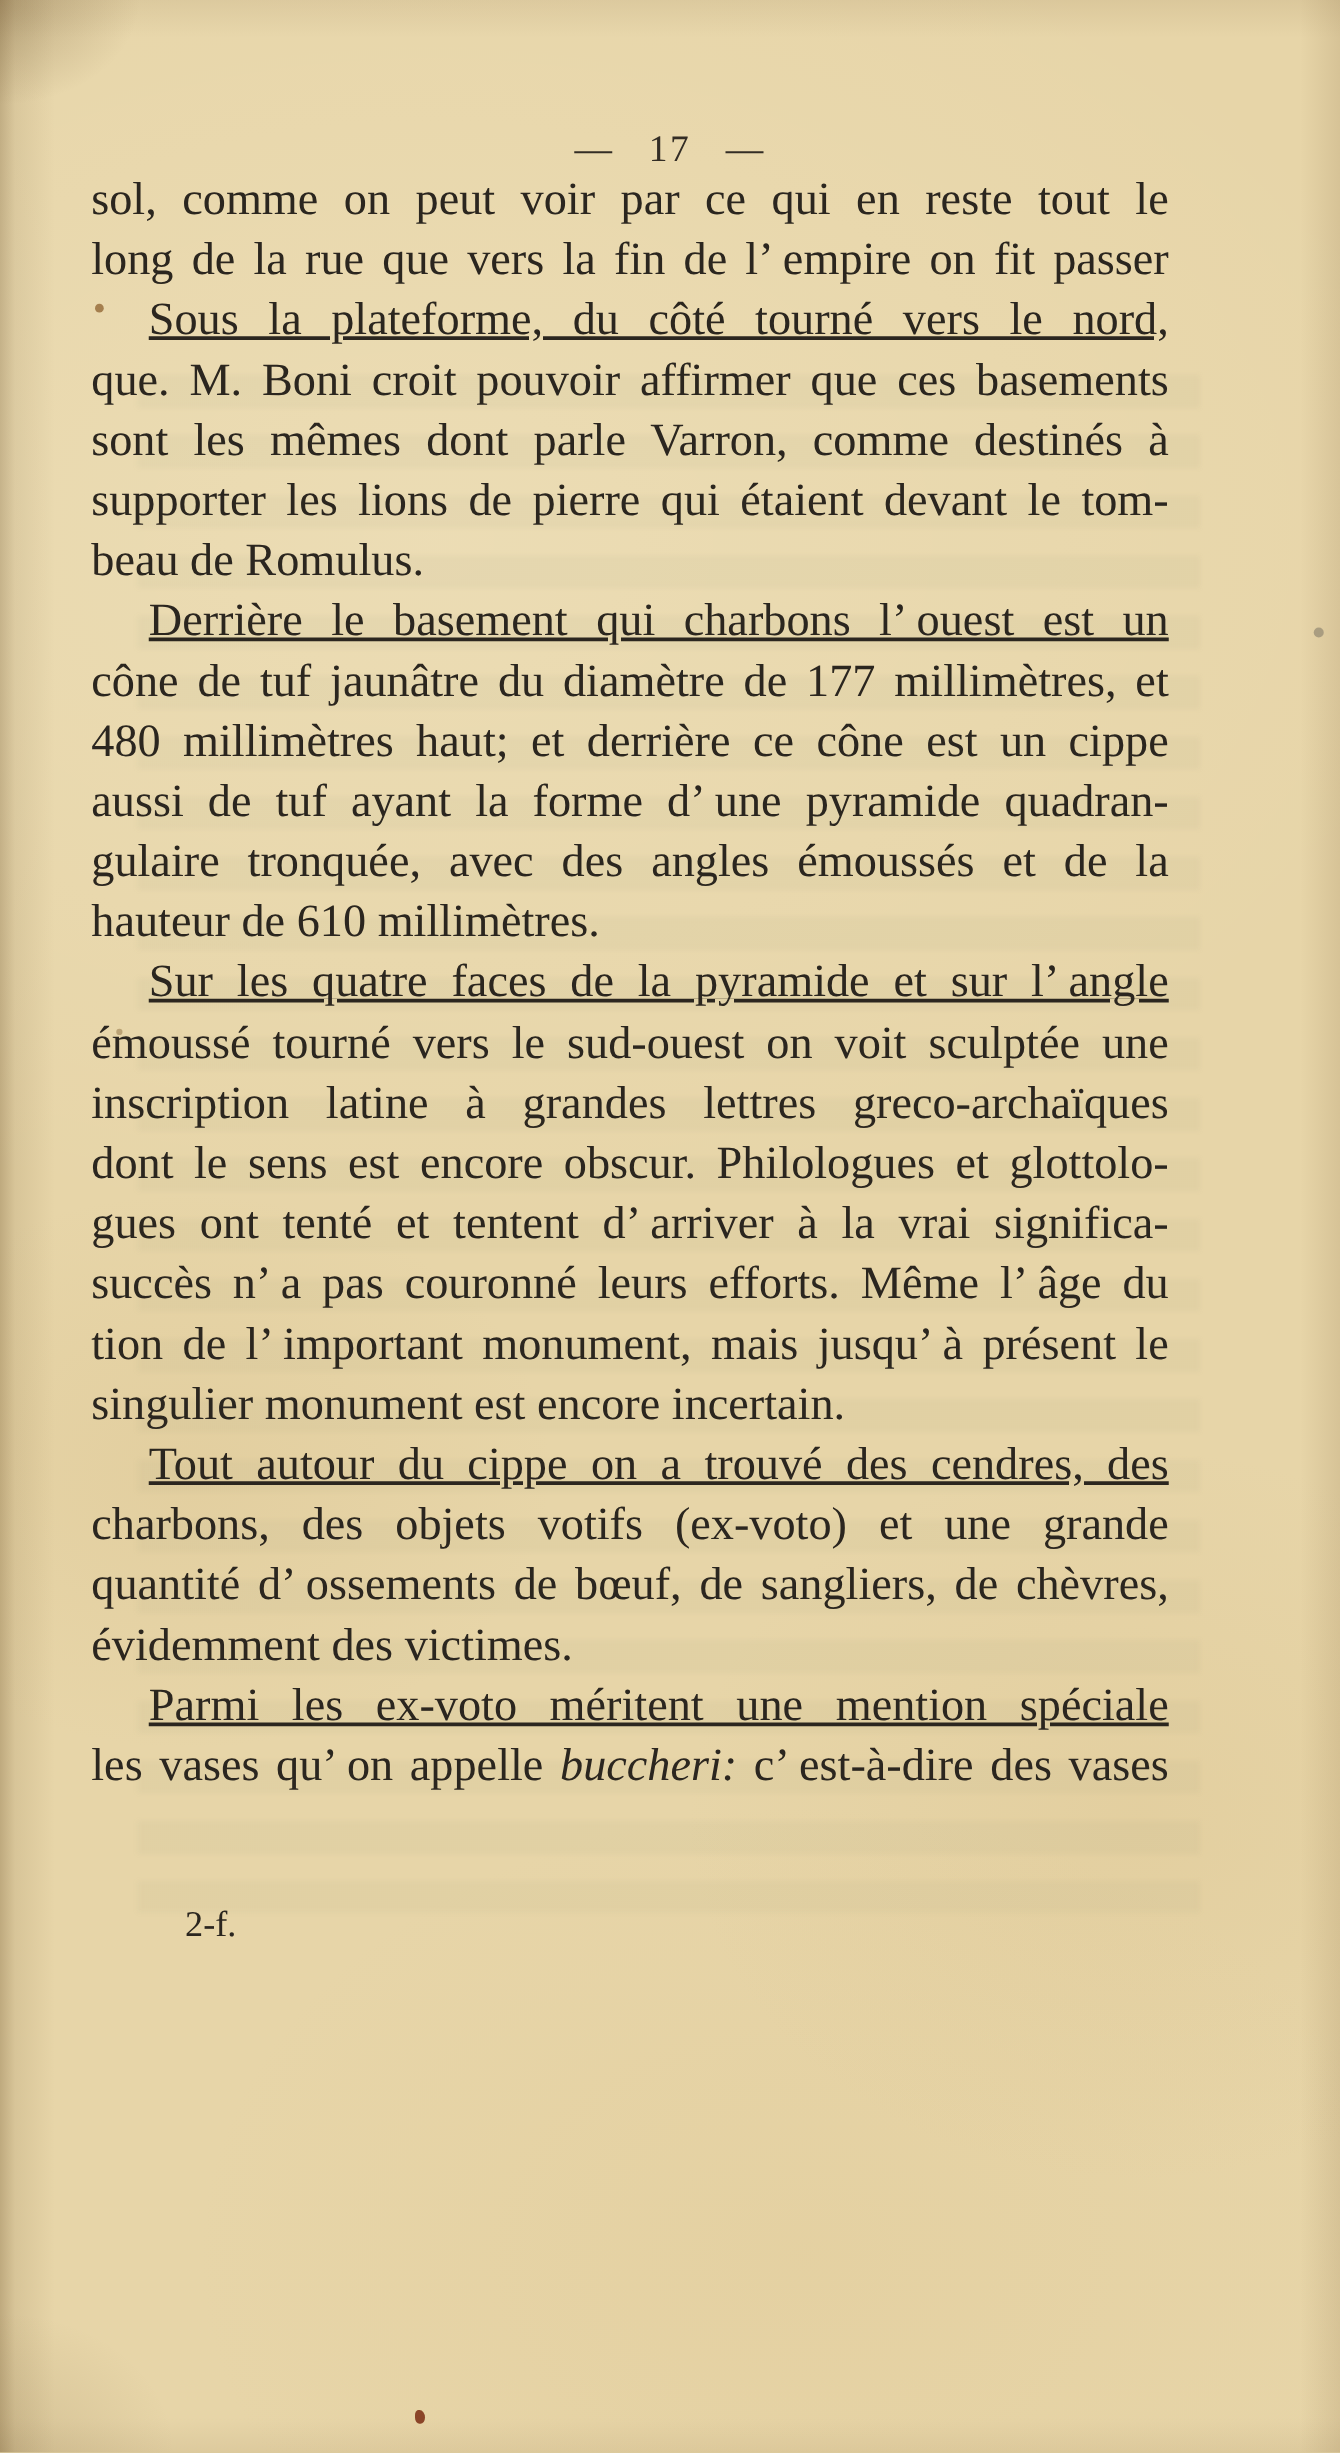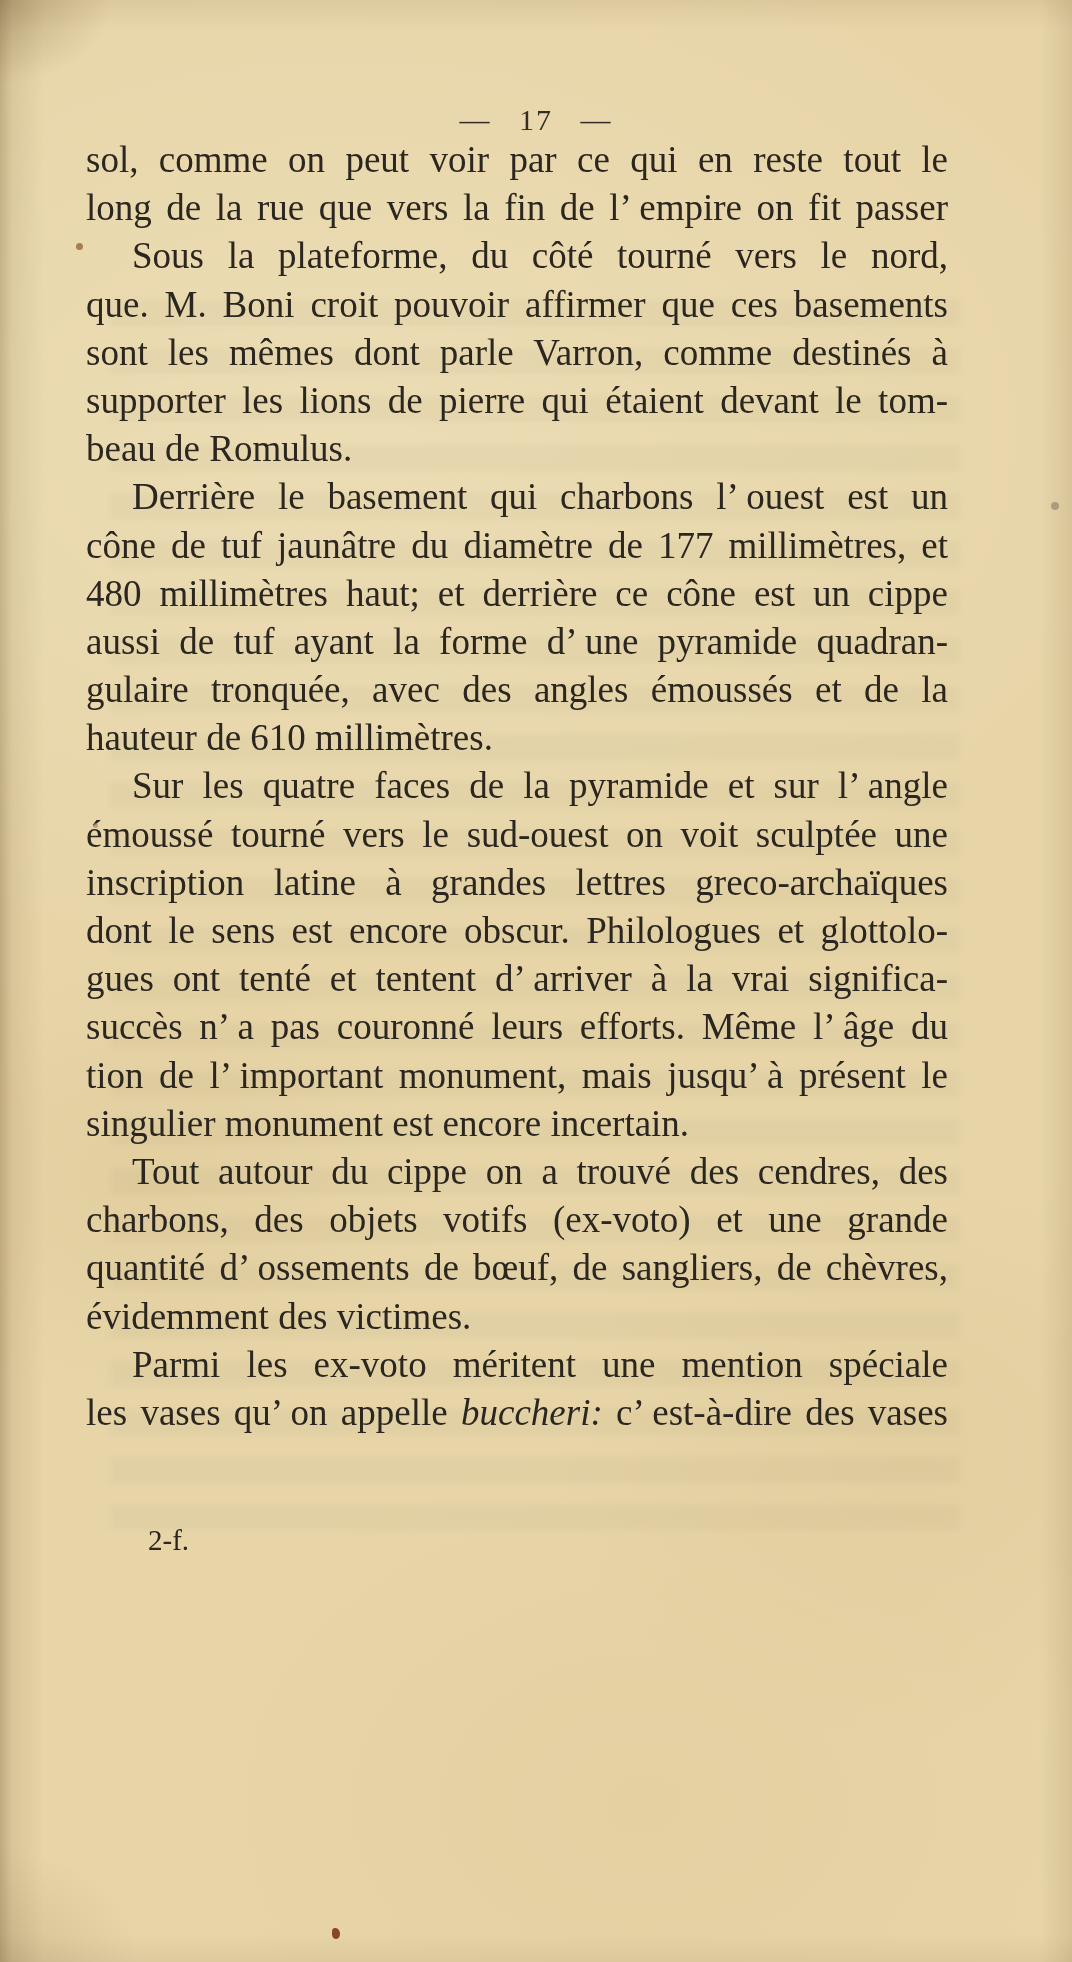--- a/index.html
+++ b/index.html
@@ -47,36 +47,36 @@
     right: 0;
     text-align: center;
     font-size: 30px;
     line-height: 40px;
     word-spacing: 18px;
     letter-spacing: 2px;
     color: #332d25;
   }
   .text-block {
     position: absolute;
-    left: 86px;
+    left: 73px;
     top: 136px;
     width: 862px;
     font-size: 37px;
     line-height: 48.2px;
     font-kerning: normal;
   }
   .para { margin: 0; }
   .line {
     text-align: justify;
     text-align-last: justify;
     height: 48.2px;
     overflow: visible;
   }
   .line.last { text-align-last: left; }
-  .line.indent { text-indent: 46px; }
+  .line.indent { text-indent: 46px; text-decoration: underline; }
   .it { font-style: italic; }
   .signature {
     position: absolute;
     left: 148px;
     top: 1516px;
     font-size: 29px;
     line-height: 48px;
     color: #2b261f;
   }
   .speck {

